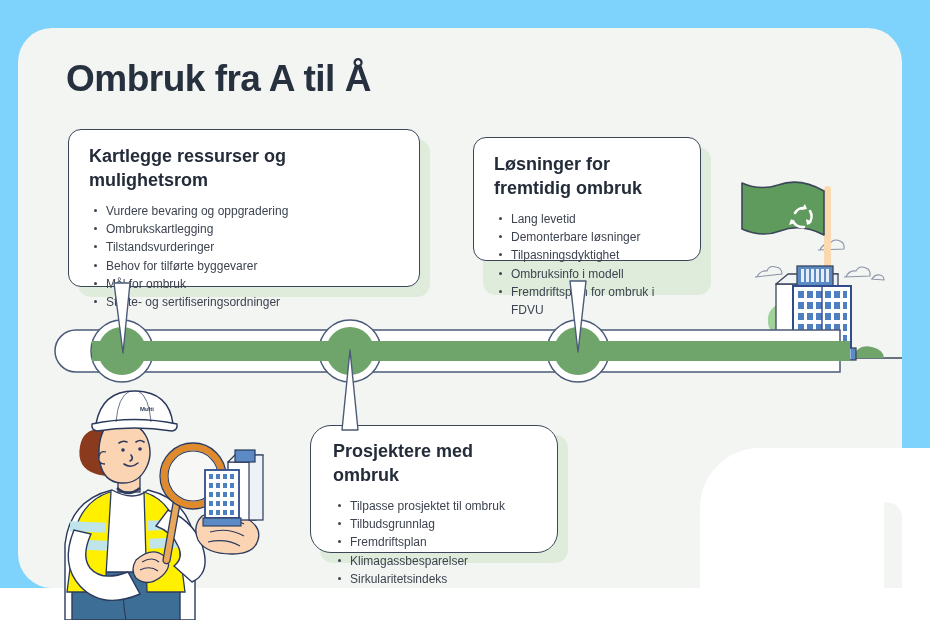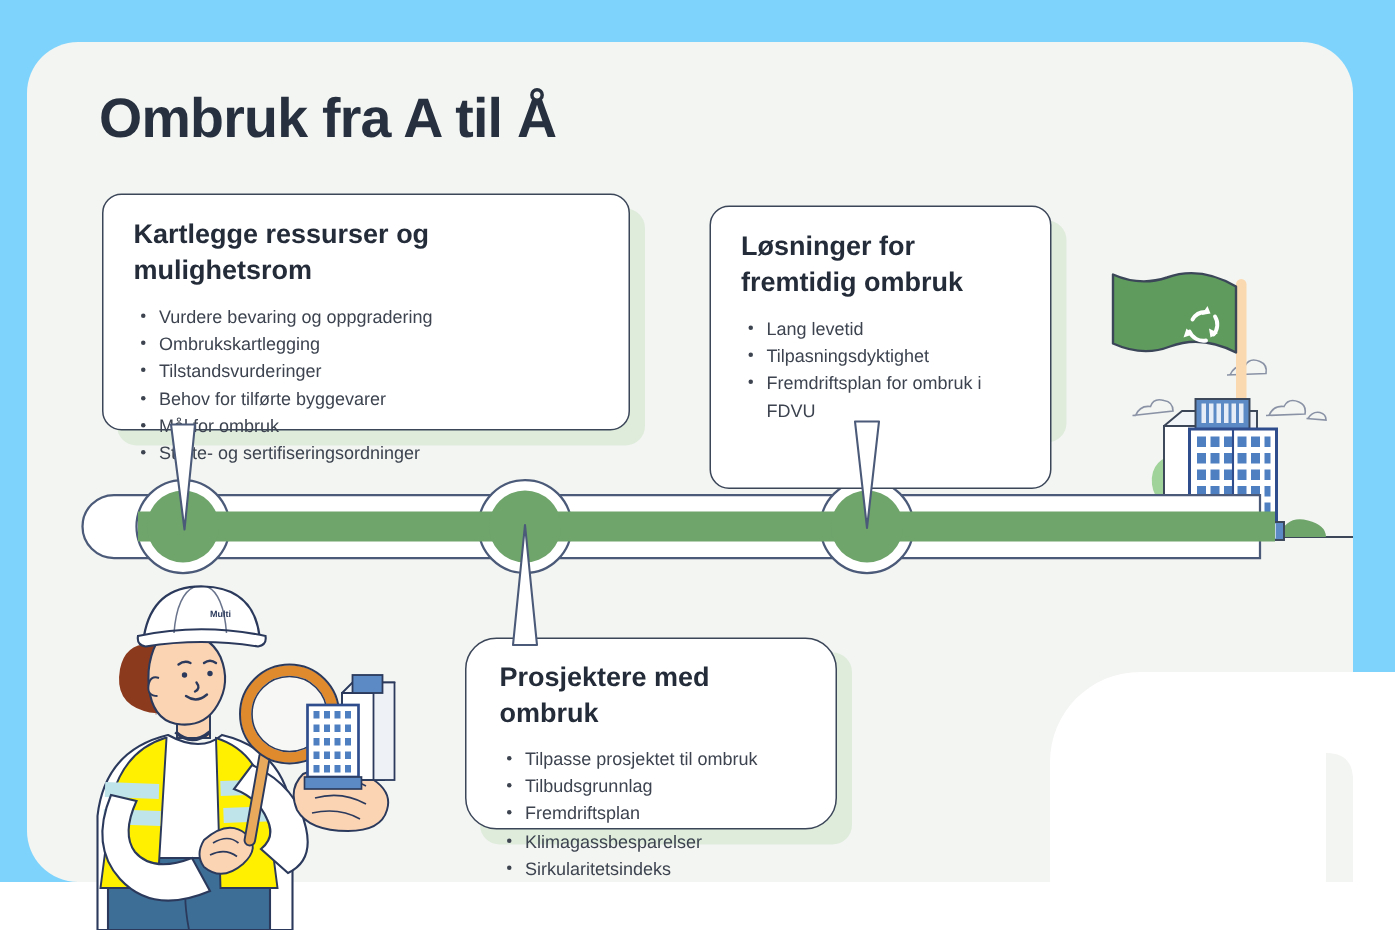--- a/index.html
+++ b/index.html
@@ -95,21 +95,21 @@
     position: absolute;
     left: -10px;
     top: 7px;
     width: 3px;
     height: 3px;
     background: #3d4450;
     border-radius: 50%;
   }
   #card-0 { left: 68px;  top: 129px; width: 352px; height: 158px; padding: 15px 18px 12px 20px; }
   #card-0-shadow { left: 78px; top: 139px; width: 352px; height: 158px; }
-  #card-1 { left: 473px; top: 137px; width: 228px; height: 189px; padding: 15px 18px 12px 20px; }
+  #card-1 { left: 473px; top: 137px; width: 228px; height: 124px; padding: 15px 18px 12px 20px; }
   #card-1-shadow { left: 483px; top: 147px; width: 228px; height: 148px; }
   #card-2 { left: 310px; top: 425px; width: 248px; height: 128px; padding: 14px 18px 12px 22px; border-radius: 21px; }
   #card-2-shadow { left: 320px; top: 435px; width: 248px; height: 128px; }
 
   
   .stage {
     position: absolute;
     left: 0; top: 0;
     width: 930px; height: 620px;
     z-index: 5;
@@ -358,21 +358,23 @@
       <li>Mål for ombruk</li>
       <li>Støtte- og sertifiseringsordninger</li>
     </ul>
   </div>
 
   <div class="card" id="card-1">
     <div class="card-title">Løsninger for
 fremtidig ombruk</div>
     <ul>
       <li>Lang levetid</li>
+      <li>Demonterbare løsninger</li>
       <li>Tilpasningsdyktighet</li>
+      <li>Ombruksinfo i modell</li>
       <li>Fremdriftsplan for ombruk i FDVU</li>
     </ul>
   </div>
 
   <div class="card" id="card-2">
     <div class="card-title">Prosjektere med ombruk</div>
     <ul>
       <li>Tilpasse prosjektet til ombruk</li>
       <li>Tilbudsgrunnlag</li>
       <li>Fremdriftsplan</li>

